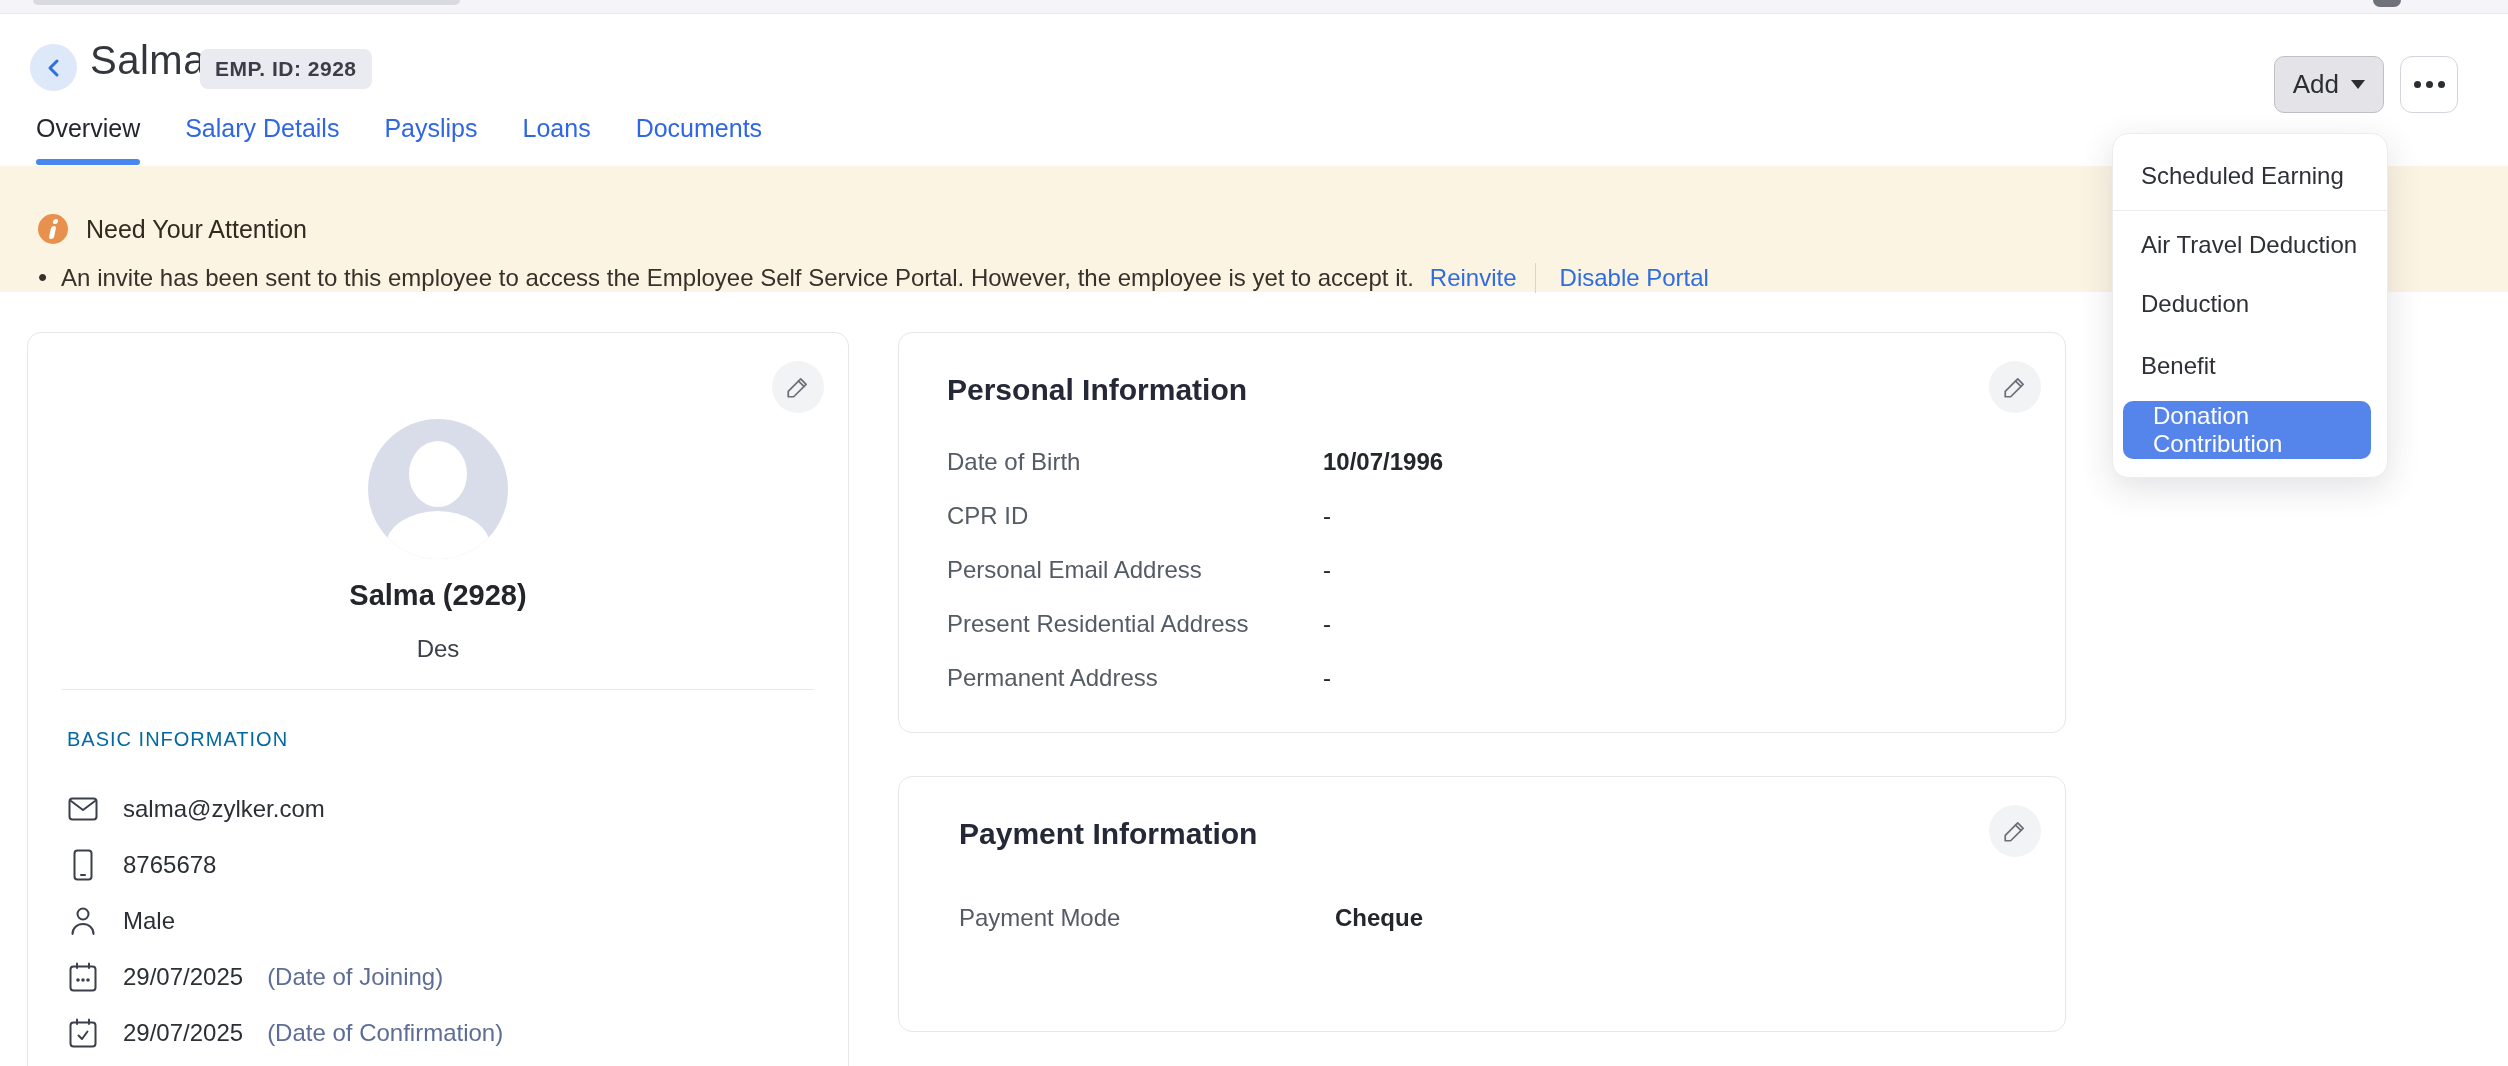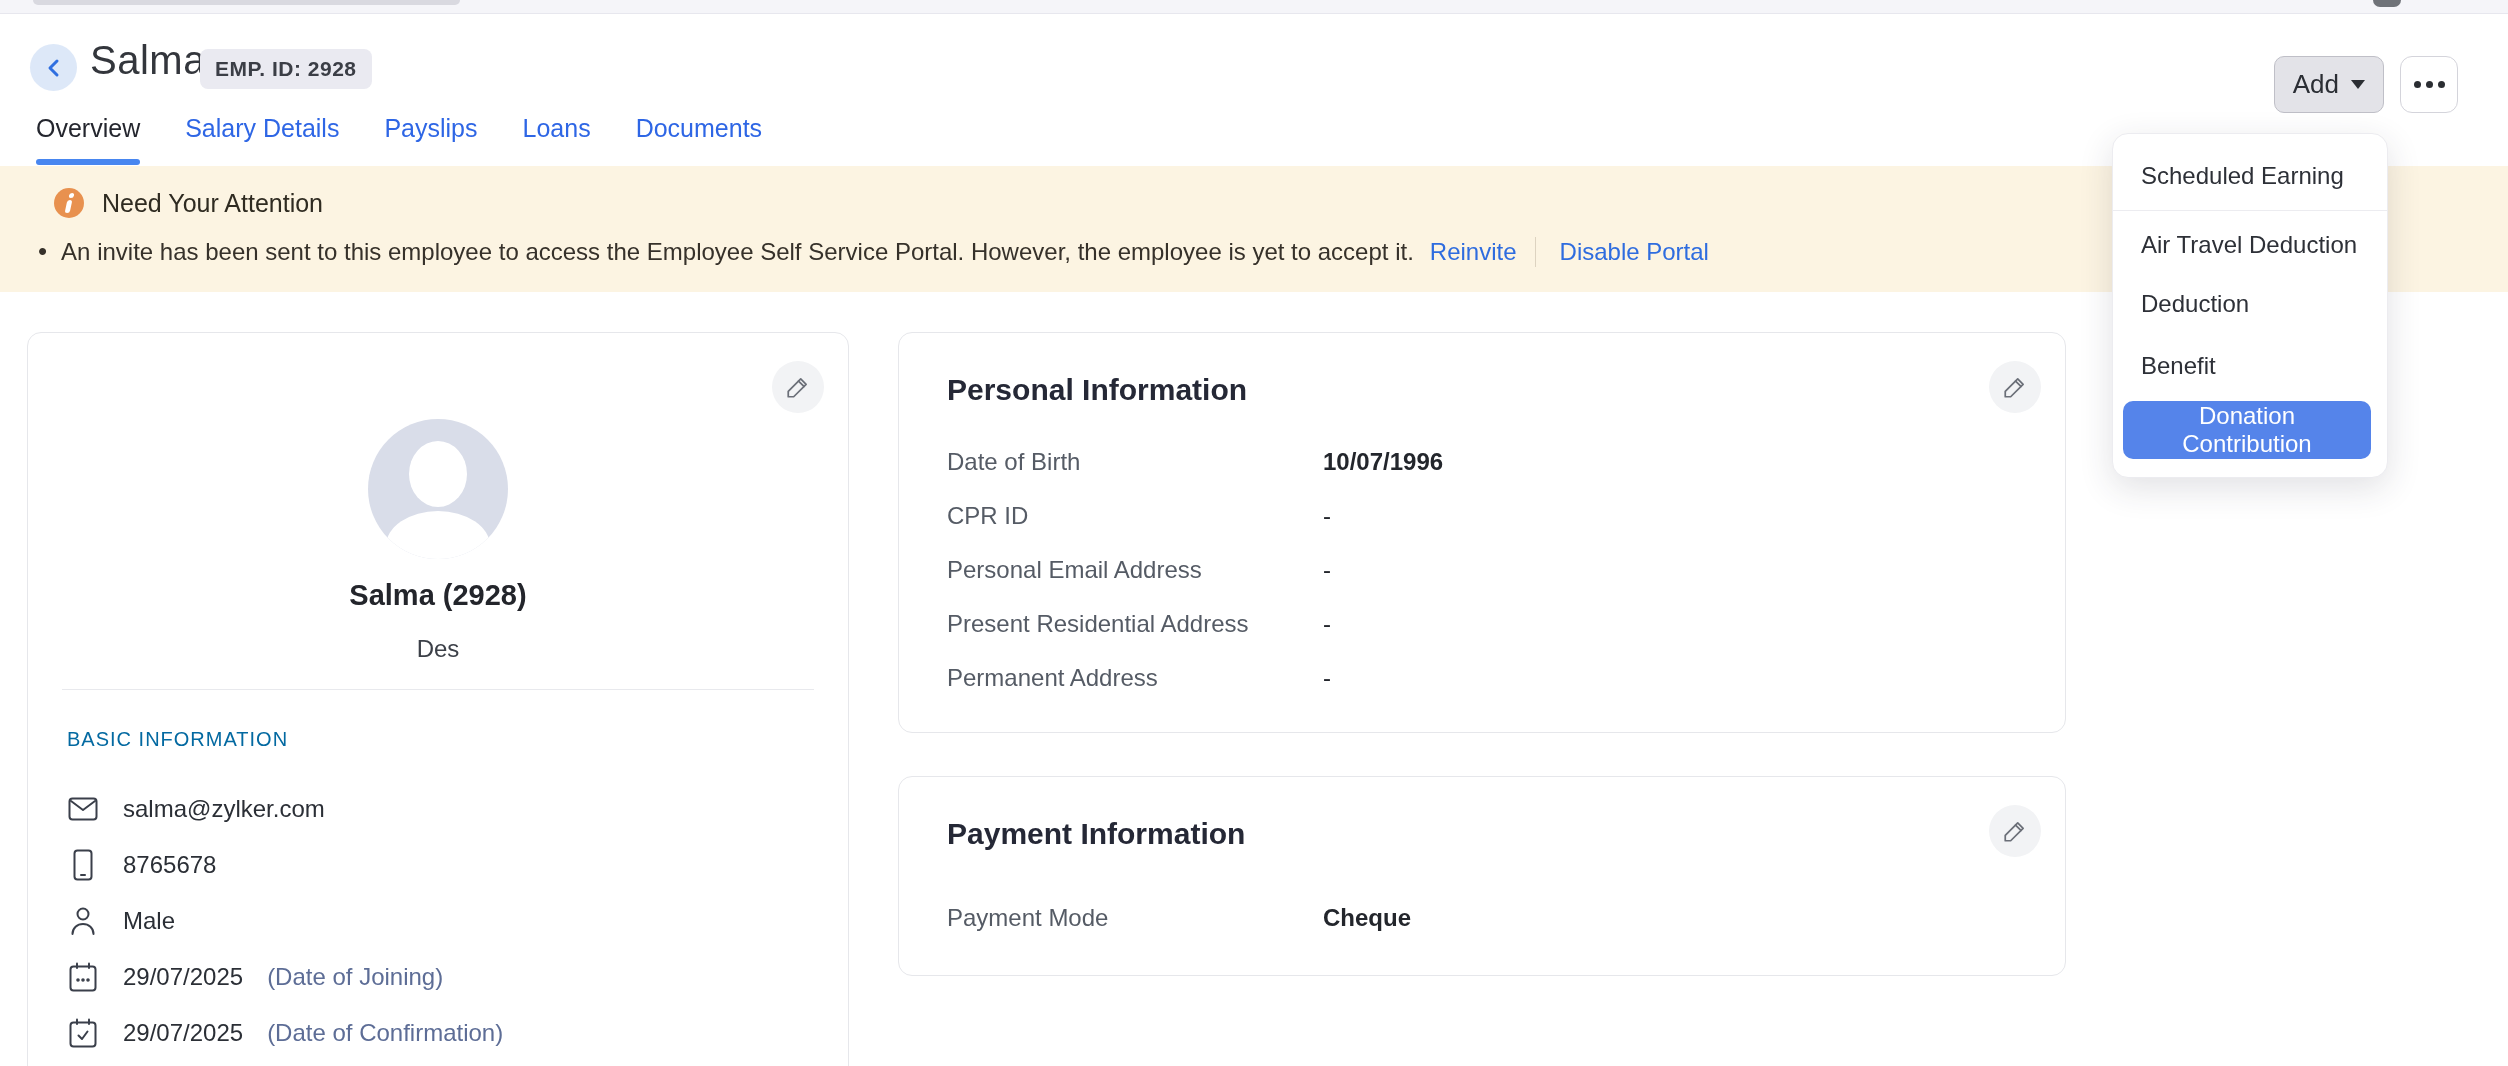--- a/index.html
+++ b/index.html
@@ -34,21 +34,21 @@
   .more-btn i{width:7px;height:7px;border-radius:50%;background:#2b2e33;}
 
   
   .tabs{position:absolute;left:36px;top:114px;display:flex;gap:45px;font-size:25px;}
   .tab{color:var(--accent);padding-bottom:22px;cursor:pointer;position:relative;text-align:right;}
   .tab.active{color:#24262e;font-weight:500;}
   .tab.active::after{content:"";position:absolute;left:0;right:0;bottom:0;height:6px;background:var(--underline);border-radius:4px;}
 
   
   .banner{position:absolute;left:0;top:166px;width:2508px;height:126px;background:var(--banner-bg);}
-  .banner-head{display:flex;align-items:center;gap:18px;padding:22px 0 0 54px;}
+  .banner-head{display:flex;align-items:center;gap:18px;padding:22px 0 0 38px;margin-top:26px;}
   .banner-title{font-size:25px;font-weight:500;color:#2f2b21;}
   .warn-circle{width:30px;height:30px;border-radius:50%;background:var(--warn-orange);position:relative;flex:0 0 auto;}
   .warn-circle .dot{position:absolute;left:15px;top:5px;width:5px;height:5px;border-radius:50%;background:#fff;transform:skewX(-12deg);}
   .warn-circle .stem{position:absolute;left:12px;top:12px;width:5px;height:13px;border-radius:3px;background:#fff;transform:skewX(-12deg);}
   .banner-line{display:flex;align-items:center;gap:10px;padding:18px 0 0 38px;font-size:24px;color:#36312a;}
   .banner-line .bullet{font-size:26px;margin-right:4px;color:#36312a;}
   .banner-link{color:var(--link);cursor:pointer;margin-left:6px;}
   .link-divider{width:1px;height:30px;background:#ddd3c0;margin:0 8px;}
 
   
@@ -65,33 +65,33 @@
   .profile-des{position:absolute;left:0;right:0;top:302px;text-align:center;font-size:24px;color:#3c4048;}
   .profile-divider{position:absolute;left:34px;right:34px;top:356px;height:1px;background:#e8e9ed;}
   .section-label{position:absolute;left:39px;top:395px;font-size:20px;color:#0369a1;letter-spacing:1px;}
   .basic-list{position:absolute;left:39px;right:30px;top:448px;}
   .basic-item{height:56px;display:flex;align-items:center;gap:24px;font-size:24px;color:#2b2f36;}
   .basic-item .ico{width:32px;display:flex;justify-content:center;color:#3a3f4a;flex:0 0 auto;}
   .note{color:var(--slate-note);}
 
   .info-card{left:898px;width:1168px;}
   .personal-card{top:332px;height:401px;}
-  .payment-card{top:776px;height:200px;}
+  .payment-card{top:776px;height:256px;padding-left:12px;}
   .card-title{font-size:30px;font-weight:600;color:#252836;padding:40px 0 0 48px;}
   .rows{padding:28px 0 0 48px;}
   .row{height:54px;display:flex;align-items:center;font-size:24px;}
   .row .lbl{width:376px;color:#555b65;}
   .row .val{color:#23262c;}
   .row .val.strong{font-weight:700;}
   .payment-card .rows{padding-top:40px;}
 
   
   .menu{position:absolute;left:2112px;top:133px;width:276px;height:345px;background:#fff;
     border:1px solid #ececf0;border-radius:16px;box-shadow:0 10px 34px rgba(40,44,63,.14);padding:14px 0;z-index:5;}
-  .menu-item{height:56px;display:flex;align-items:center;padding:0 28px;font-size:24px;color:#2d3037;cursor:pointer;text-align:center;}
+  .menu-item{height:56px;display:flex;align-items:center;padding:0 28px;font-size:24px;color:#2d3037;cursor:pointer;}
   .menu-sep{height:1px;background:#ececf0;margin:6px 0;}
   .menu-item.tall{height:62px;}
   .menu-item.active{background:var(--menu-active);color:#fff;border-radius:10px;margin:4px 16px 0 10px;height:58px;padding:0 30px;}
 </style>
 </head>
 <body>
 
 <div class="top-strip">
   <div class="artifact"></div>
   <div class="partial"></div>

